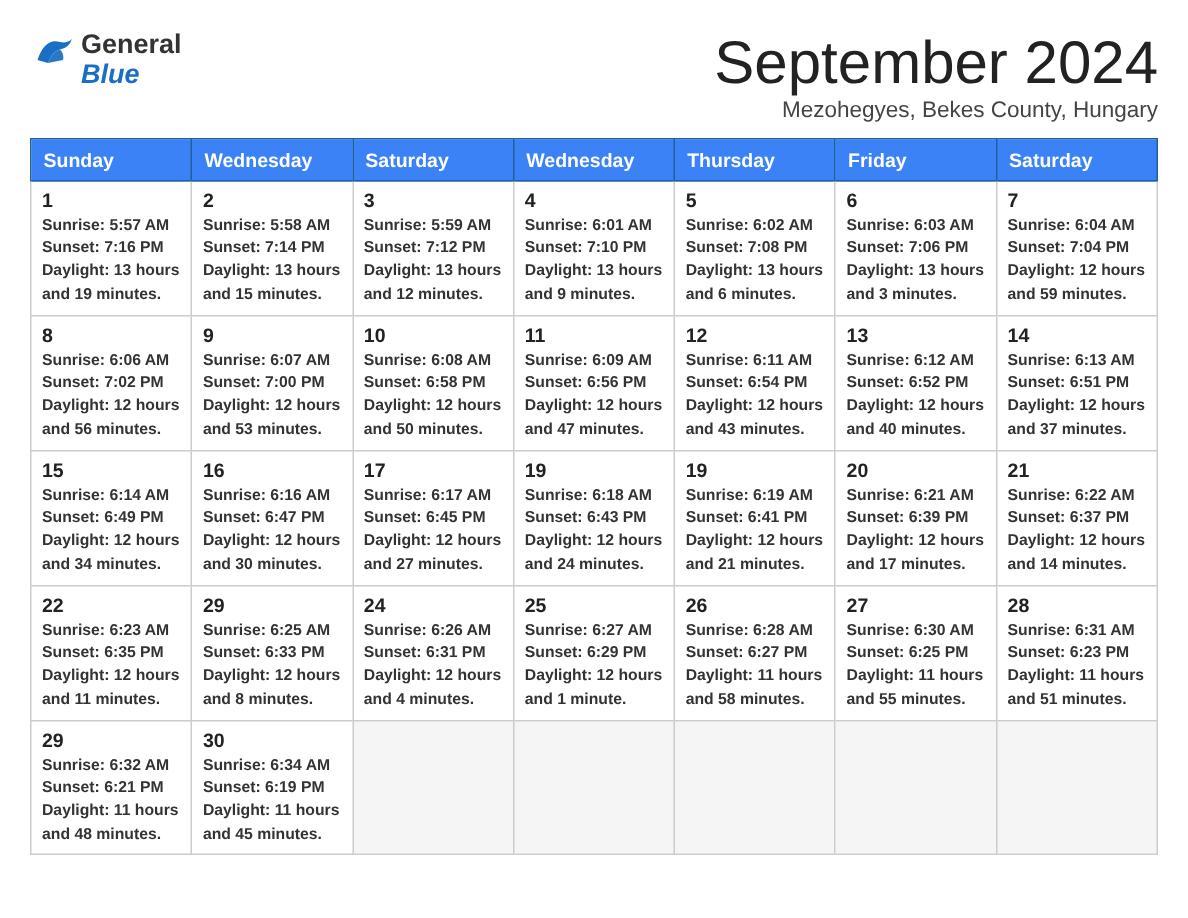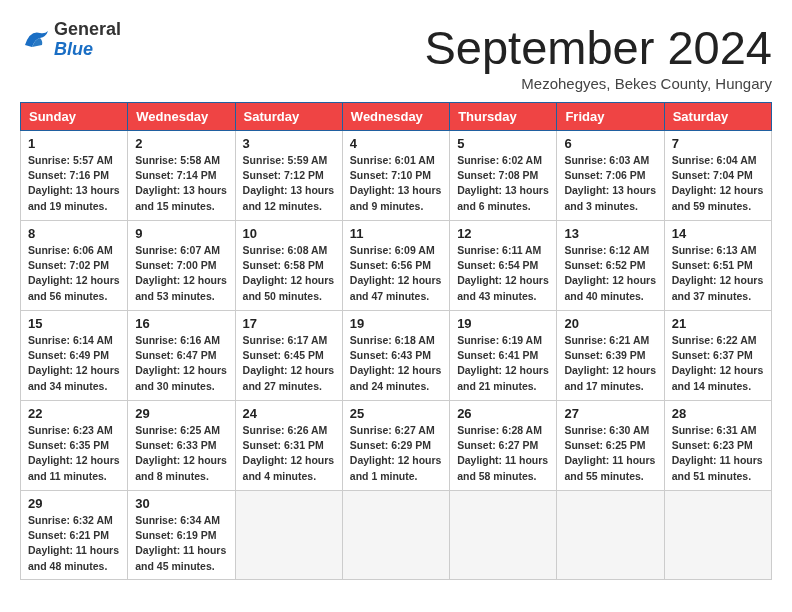--- a/index.html
+++ b/index.html
@@ -11,53 +11,53 @@
       padding: 20px;
     }
     .header {
       display: flex;
       justify-content: space-between;
       align-items: flex-start;
       margin-bottom: 10px;
     }
     .logo {
       display: flex;
-      align-items: center;
+      align-items: flex-start;
       gap: 4px;
     }
     .logo-text {
       font-size: 18px;
       font-weight: bold;
       line-height: 1.1;
     }
     .logo-text .general { color: #333; }
     .logo-text .blue { color: #1a6ec4; font-style: italic; }
     .logo-bird {
       width: 30px;
       height: 30px;
     }
     .title-block {
       text-align: right;
     }
     .month-title {
-      font-size: 47px;
+      font-size: 40px;
       font-weight: normal;
       color: #222;
     }
     .location {
       font-size: 15px;
       color: #444;
     }
     .calendar {
       width: 100%;
       border-collapse: collapse;
       border: 1px solid #ccc;
     }
     .calendar th {
-      background: #ef4444;
+      background: #3b82f6;
       color: #fff;
       font-size: 13px;
       font-weight: bold;
       padding: 6px 8px;
       text-align: left;
       border: 1px solid #2060a0;
     }
     .calendar td {
       border: 1px solid #ccc;
       vertical-align: top;

